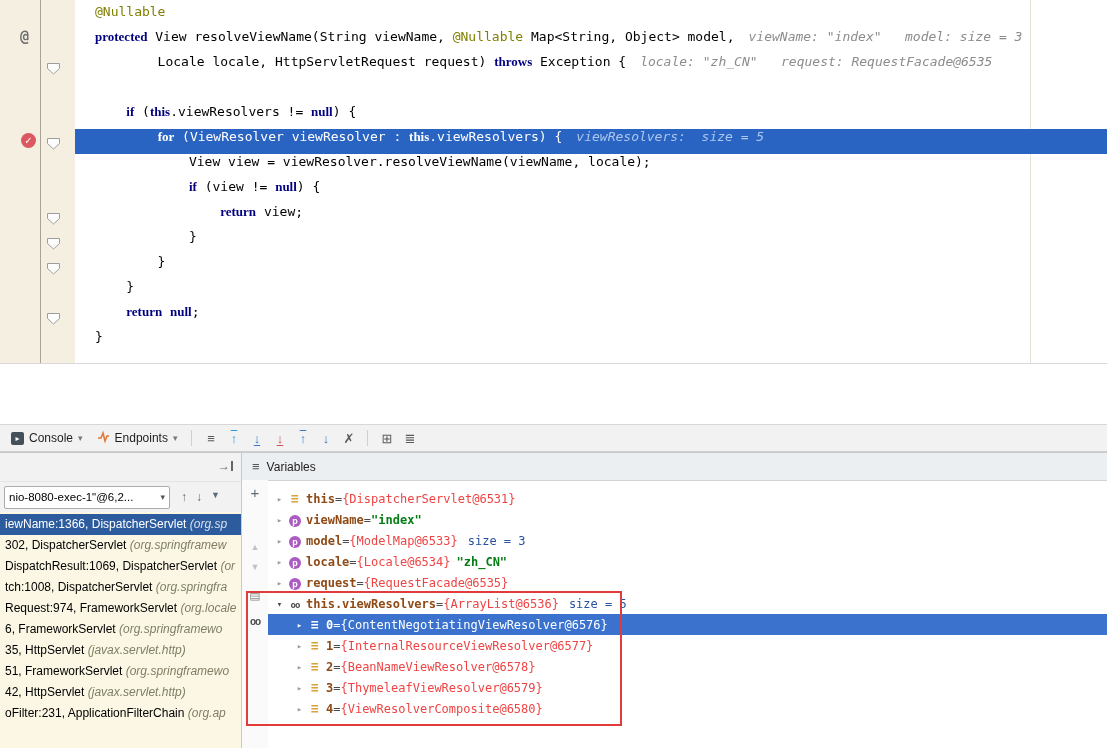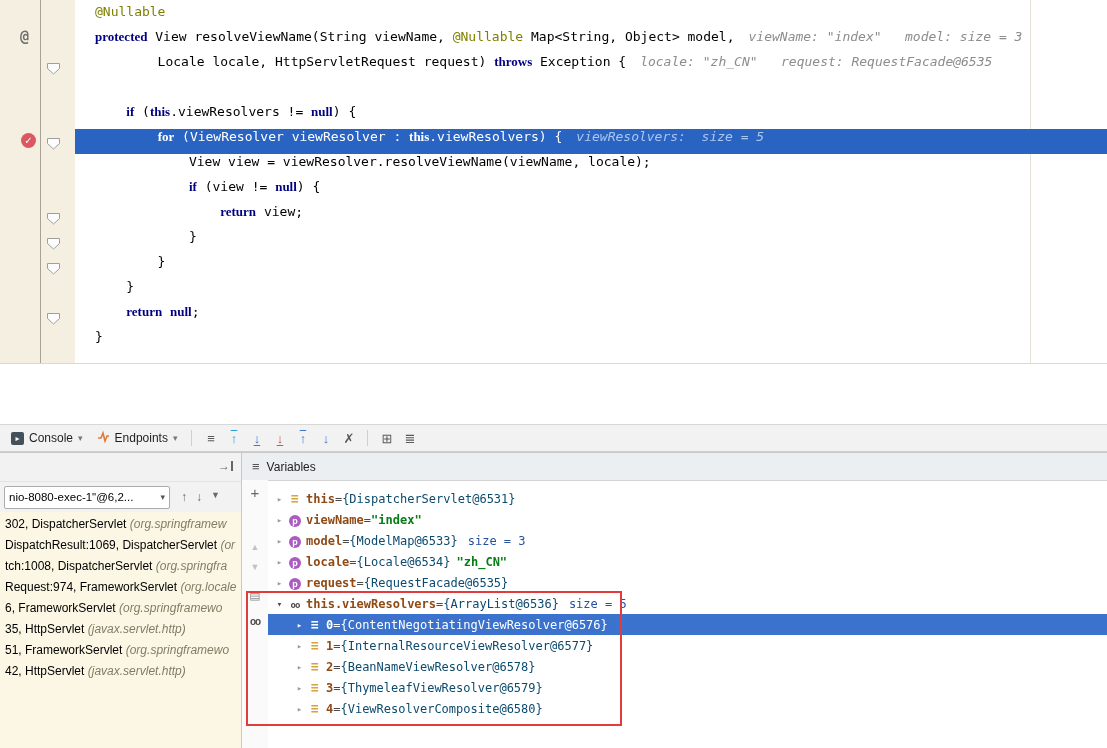--- a/index.html
+++ b/index.html
@@ -79,21 +79,21 @@
   .var-row.selected span{color:#fff !important;}
   .chev{width:15px;text-align:center;font-size:9px;color:#999;}
   .chev.expanded{color:#444;}
   .vicon{width:16px;text-align:center;margin-right:3px;flex:0 0 auto;}
   .vicon-bars{color:#D9A33C;font-weight:bold;font-size:13px;}
   .vicon-param{display:inline-block;width:12px;height:12px;border-radius:50%;background:#AB5BC2;
                color:#fff;font:bold 9px/12px "Liberation Sans",sans-serif;text-align:center;}
   .vicon-watch{color:#4A4A4A;font-weight:bold;font-size:9px;letter-spacing:-1px;}
   .vname{color:#8F4A16;font-weight:bold;}
   .veq{color:#4A4A4A;}
-  .vref{color:#0c4a6e;}
+  .vref{color:#ef4444;}
   .vstr{color:#067D17;font-weight:bold;margin-left:6px;}
   .vstr.nolead{margin-left:0;}
   .vsize{color:#2850A0;margin-left:10px;}
 
   #red-box{position:absolute;left:246px;top:591px;width:372px;height:131px;
            border:2px solid #E23B3B;z-index:50;pointer-events:none;}
 </style>
 </head>
 <body>
 
@@ -183,28 +183,30 @@
         <span>nio-8080-exec-1"@6,2...</span>
         <span class="dd">▾</span>
       </div>
       <div class="nav-icons" id="nav-icons">
           <span>↑</span>
           <span>↓</span>
           <span style="font-size: 9px;">▼</span>
         </div>
     </div>
     <div id="frames-list">
+        <div class="frame-row selected"><span>iewName:1366, DispatcherServlet </span><span class="pkg">(org.sp</span></div>
         <div class="frame-row"><span>302, DispatcherServlet </span><span class="pkg">(org.springframew</span></div>
         <div class="frame-row"><span>DispatchResult:1069, DispatcherServlet </span><span class="pkg">(or</span></div>
         <div class="frame-row"><span>tch:1008, DispatcherServlet </span><span class="pkg">(org.springfra</span></div>
         <div class="frame-row"><span>Request:974, FrameworkServlet </span><span class="pkg">(org.locale</span></div>
         <div class="frame-row"><span>6, FrameworkServlet </span><span class="pkg">(org.springframewo</span></div>
         <div class="frame-row"><span>35, HttpServlet </span><span class="pkg">(javax.servlet.http)</span></div>
         <div class="frame-row"><span>51, FrameworkServlet </span><span class="pkg">(org.springframewo</span></div>
         <div class="frame-row"><span>42, HttpServlet </span><span class="pkg">(javax.servlet.http)</span></div>
+        <div class="frame-row"><span>oFilter:231, ApplicationFilterChain </span><span class="pkg">(org.ap</span></div>
       </div>
   </div>
 
   <div class="vars-panel">
     <div class="vars-header">
       <span class="menu-ic">≡</span>
       <span>Variables</span>
     </div>
     <div class="vars-strip" id="vars-strip">
         <span class="strip-ic" style="color: rgb(95, 107, 118); top: 4px; font-size: 15px;">+</span>

